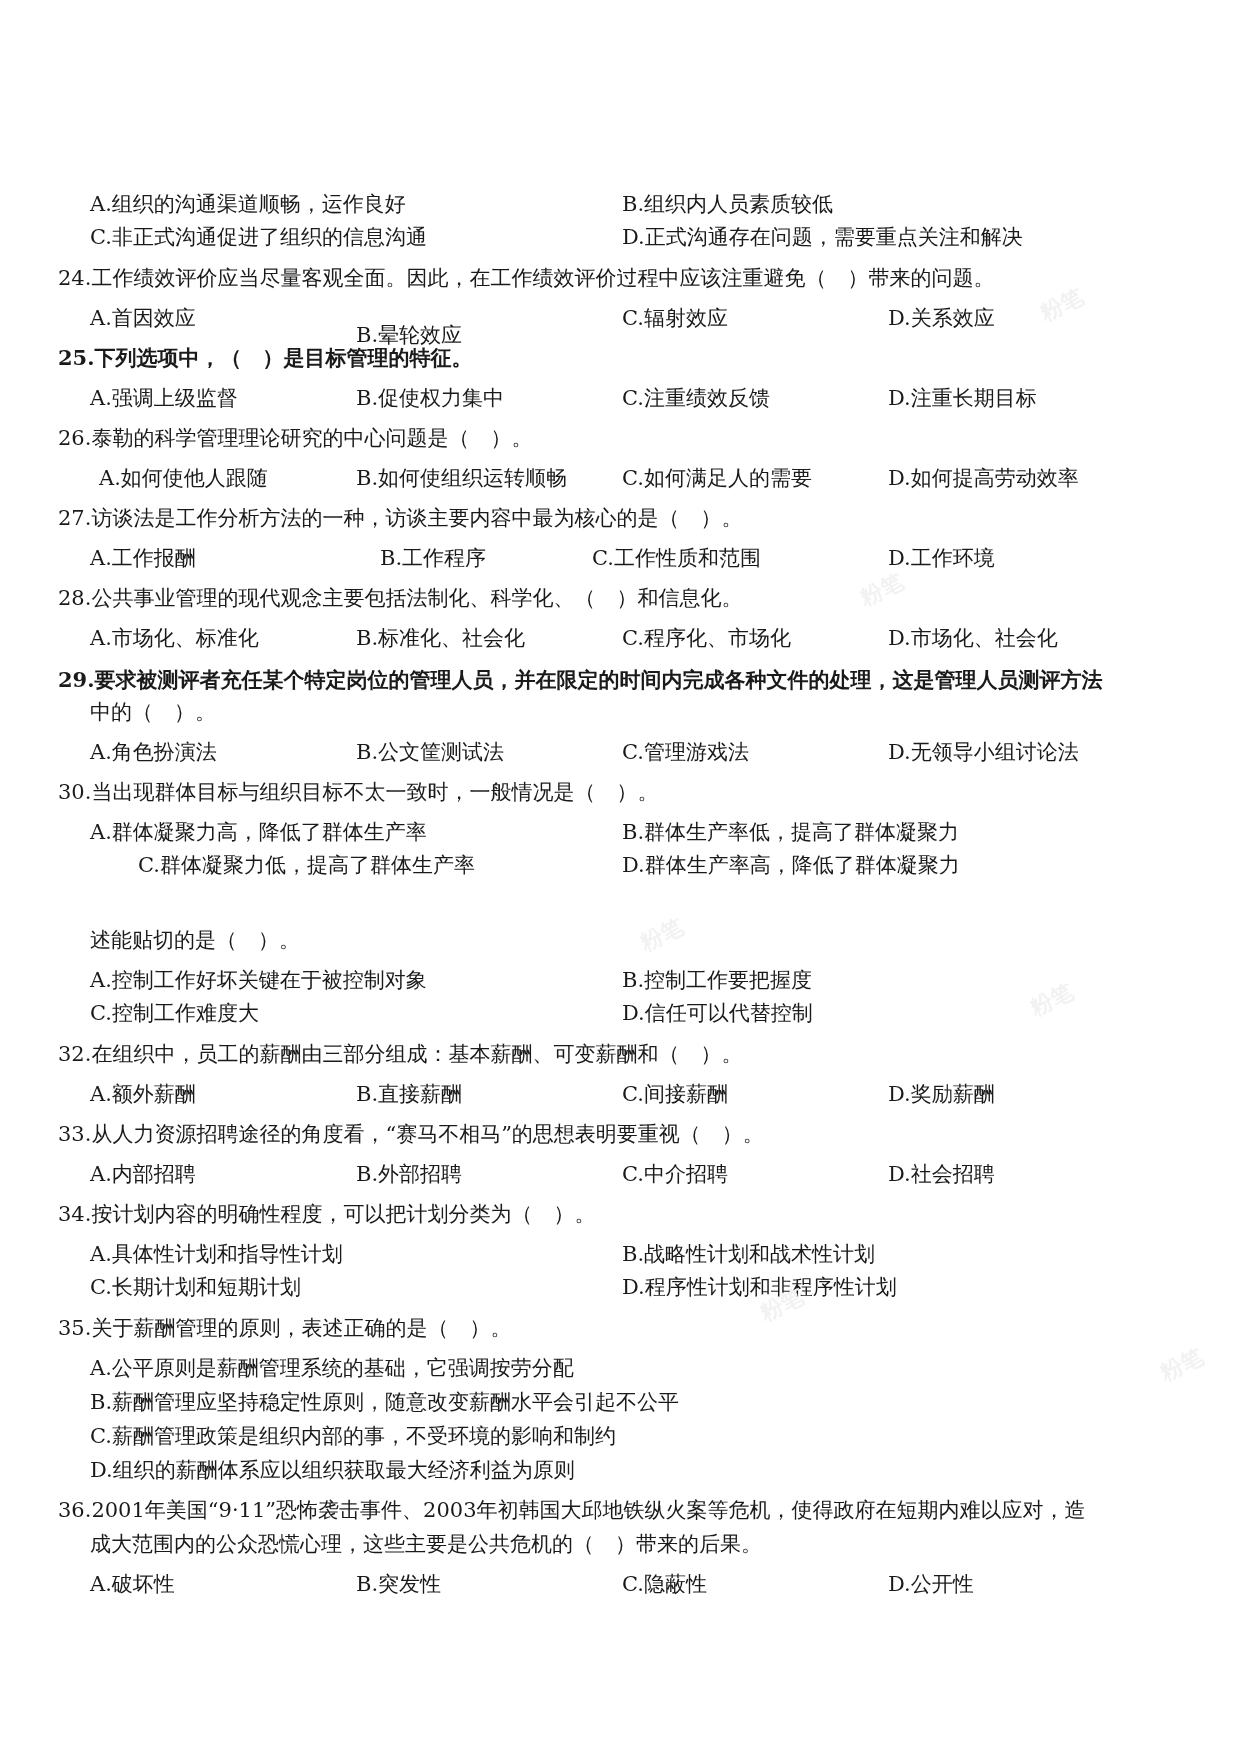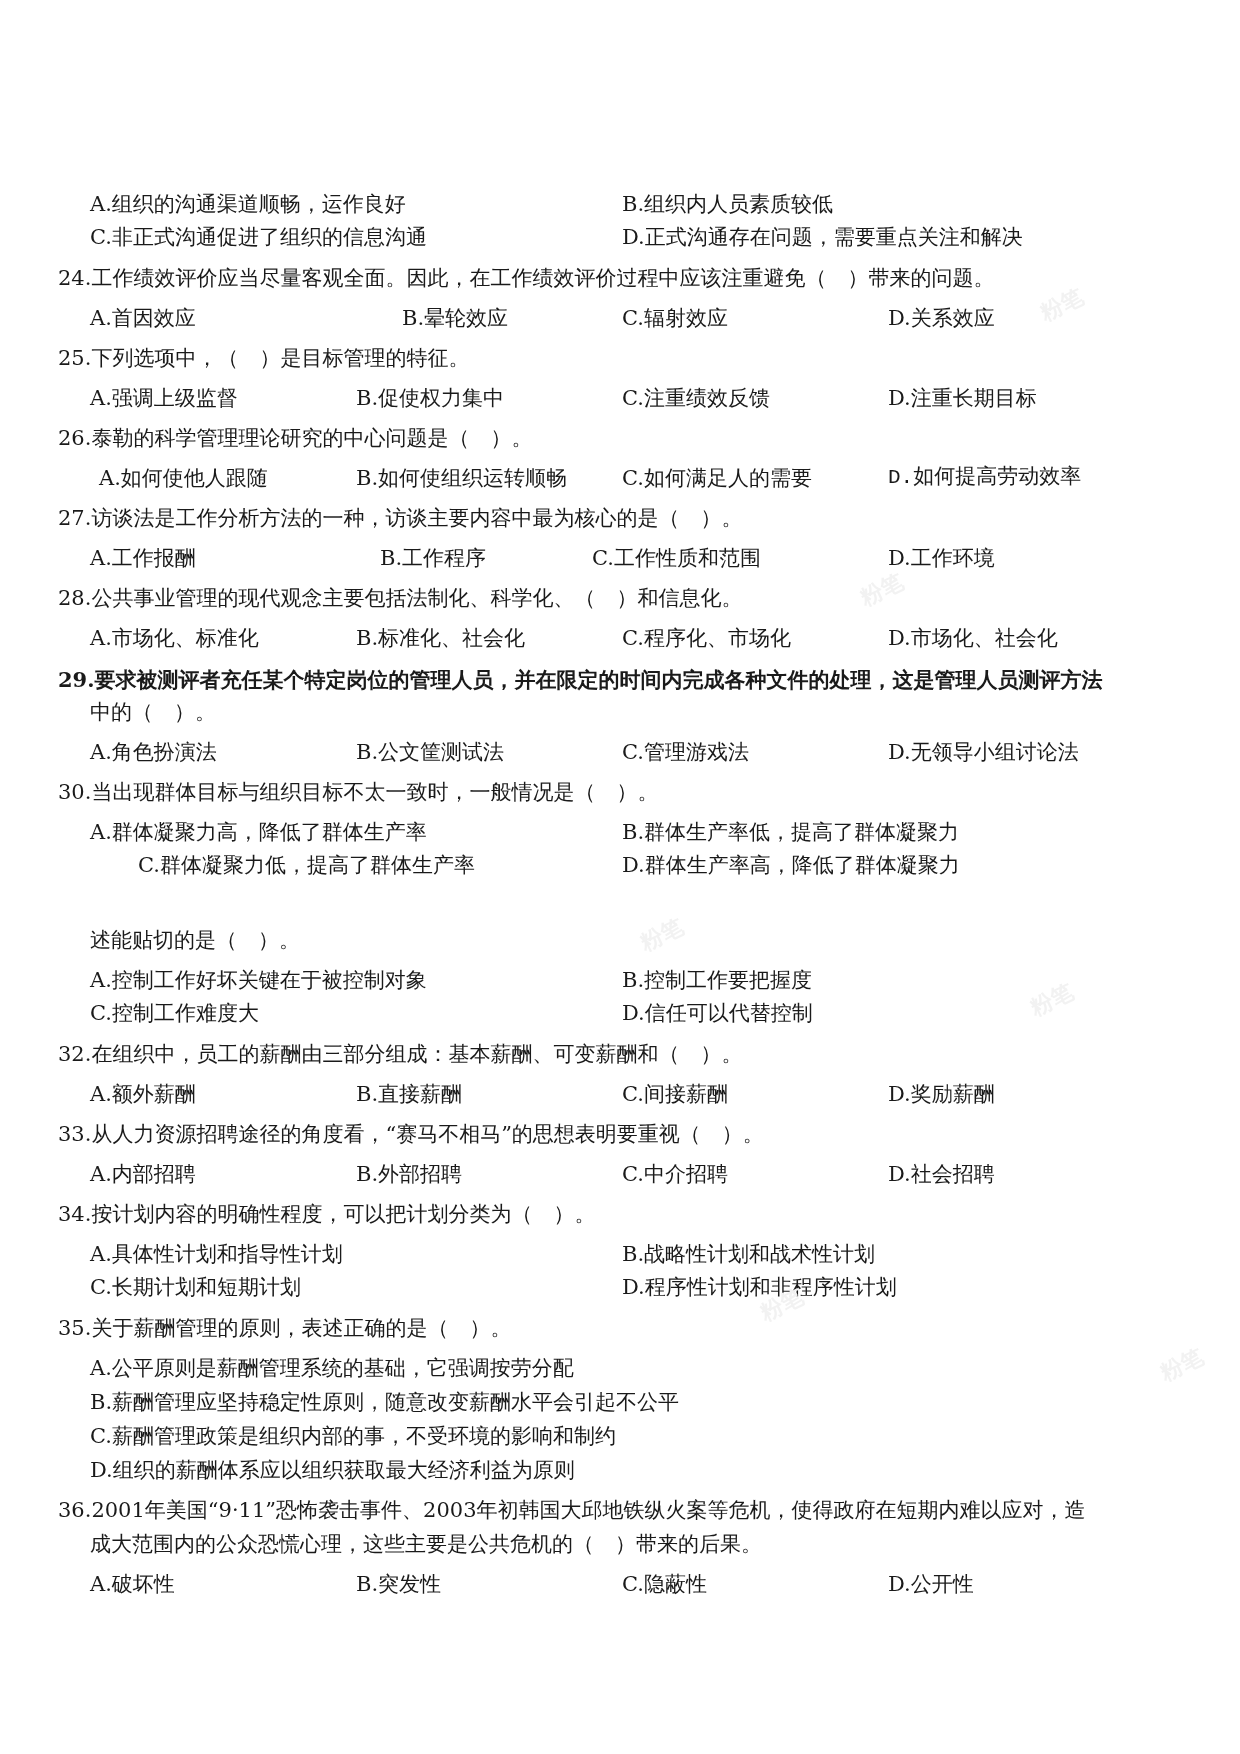--- a/index.html
+++ b/index.html
@@ -26,35 +26,35 @@
 
 <div class="page">
 
   <div class="line opt" style="left:90px;top:191px;">A.组织的沟通渠道顺畅，运作良好</div>
   <div class="line opt" style="left:622px;top:191px;">B.组织内人员素质较低</div>
   <div class="line opt" style="left:90px;top:224px;">C.非正式沟通促进了组织的信息沟通</div>
   <div class="line opt" style="left:622px;top:224px;">D.正式沟通存在问题，需要重点关注和解决</div>
 
   <div class="line q" style="top:265px;">24.工作绩效评价应当尽量客观全面。因此，在工作绩效评价过程中应该注重避免（　）带来的问题。</div>
   <div class="line opt" style="left:90px;top:305px;">A.首因效应</div>
-  <div class="line opt" style="left:356px;top:305px;margin-left:46px;">B.晕轮效应</div>
+  <div class="line opt" style="left:356px;top:322px;">B.晕轮效应</div>
   <div class="line opt" style="left:622px;top:305px;">C.辐射效应</div>
   <div class="line opt" style="left:888px;top:305px;">D.关系效应</div>
 
-  <div class="line q" style="top:345px;">25.下列选项中，（　）是目标管理的特征。</div>
+  <div class="line q" style="top:345px;font-weight:bold;">25.下列选项中，（　）是目标管理的特征。</div>
   <div class="line opt" style="left:90px;top:385px;">A.强调上级监督</div>
   <div class="line opt" style="left:356px;top:385px;">B.促使权力集中</div>
   <div class="line opt" style="left:622px;top:385px;">C.注重绩效反馈</div>
   <div class="line opt" style="left:888px;top:385px;">D.注重长期目标</div>
 
   <div class="line q" style="top:425px;">26.泰勒的科学管理理论研究的中心问题是（　）。</div>
   <div class="line opt" style="left:99px;top:465px;">A.如何使他人跟随</div>
   <div class="line opt" style="left:356px;top:465px;">B.如何使组织运转顺畅</div>
   <div class="line opt" style="left:622px;top:465px;">C.如何满足人的需要</div>
-  <div class="line opt" style="left:888px;top:465px;font-family:Liberation Mono, monospace;">D.如何提高劳动效率</div>
+  <div class="line opt" style="left:888px;top:465px;">D.如何提高劳动效率</div>
 
   <div class="line q" style="top:505px;">27.访谈法是工作分析方法的一种，访谈主要内容中最为核心的是（　）。</div>
   <div class="line opt" style="left:90px;top:545px;">A.工作报酬</div>
   <div class="line opt" style="left:356px;top:545px;margin-left:24px;">B.工作程序</div>
   <div class="line opt" style="left:592px;top:545px;">C.工作性质和范围</div>
   <div class="line opt" style="left:888px;top:545px;">D.工作环境</div>
 
   <div class="line q" style="top:585px;">28.公共事业管理的现代观念主要包括法制化、科学化、（　）和信息化。</div>
   <div class="line opt" style="left:90px;top:625px;">A.市场化、标准化</div>
   <div class="line opt" style="left:356px;top:625px;">B.标准化、社会化</div>

